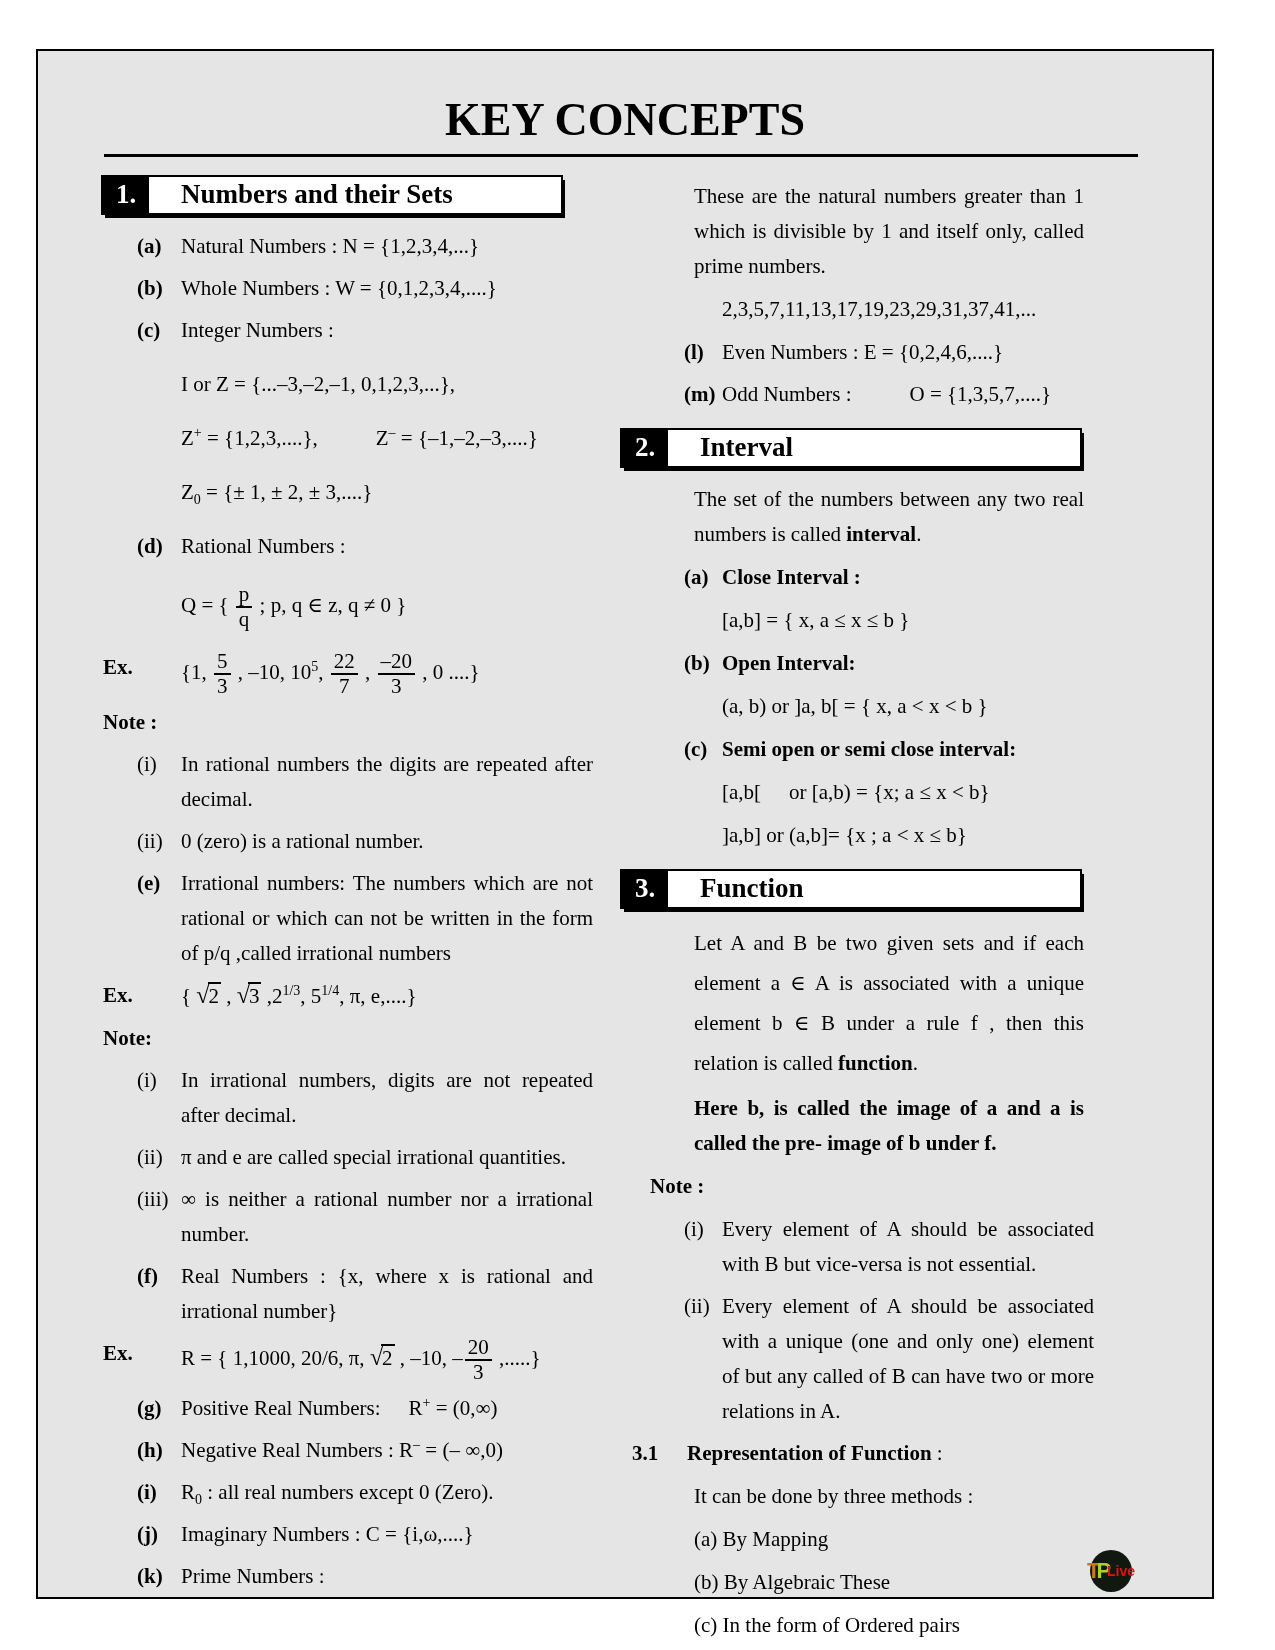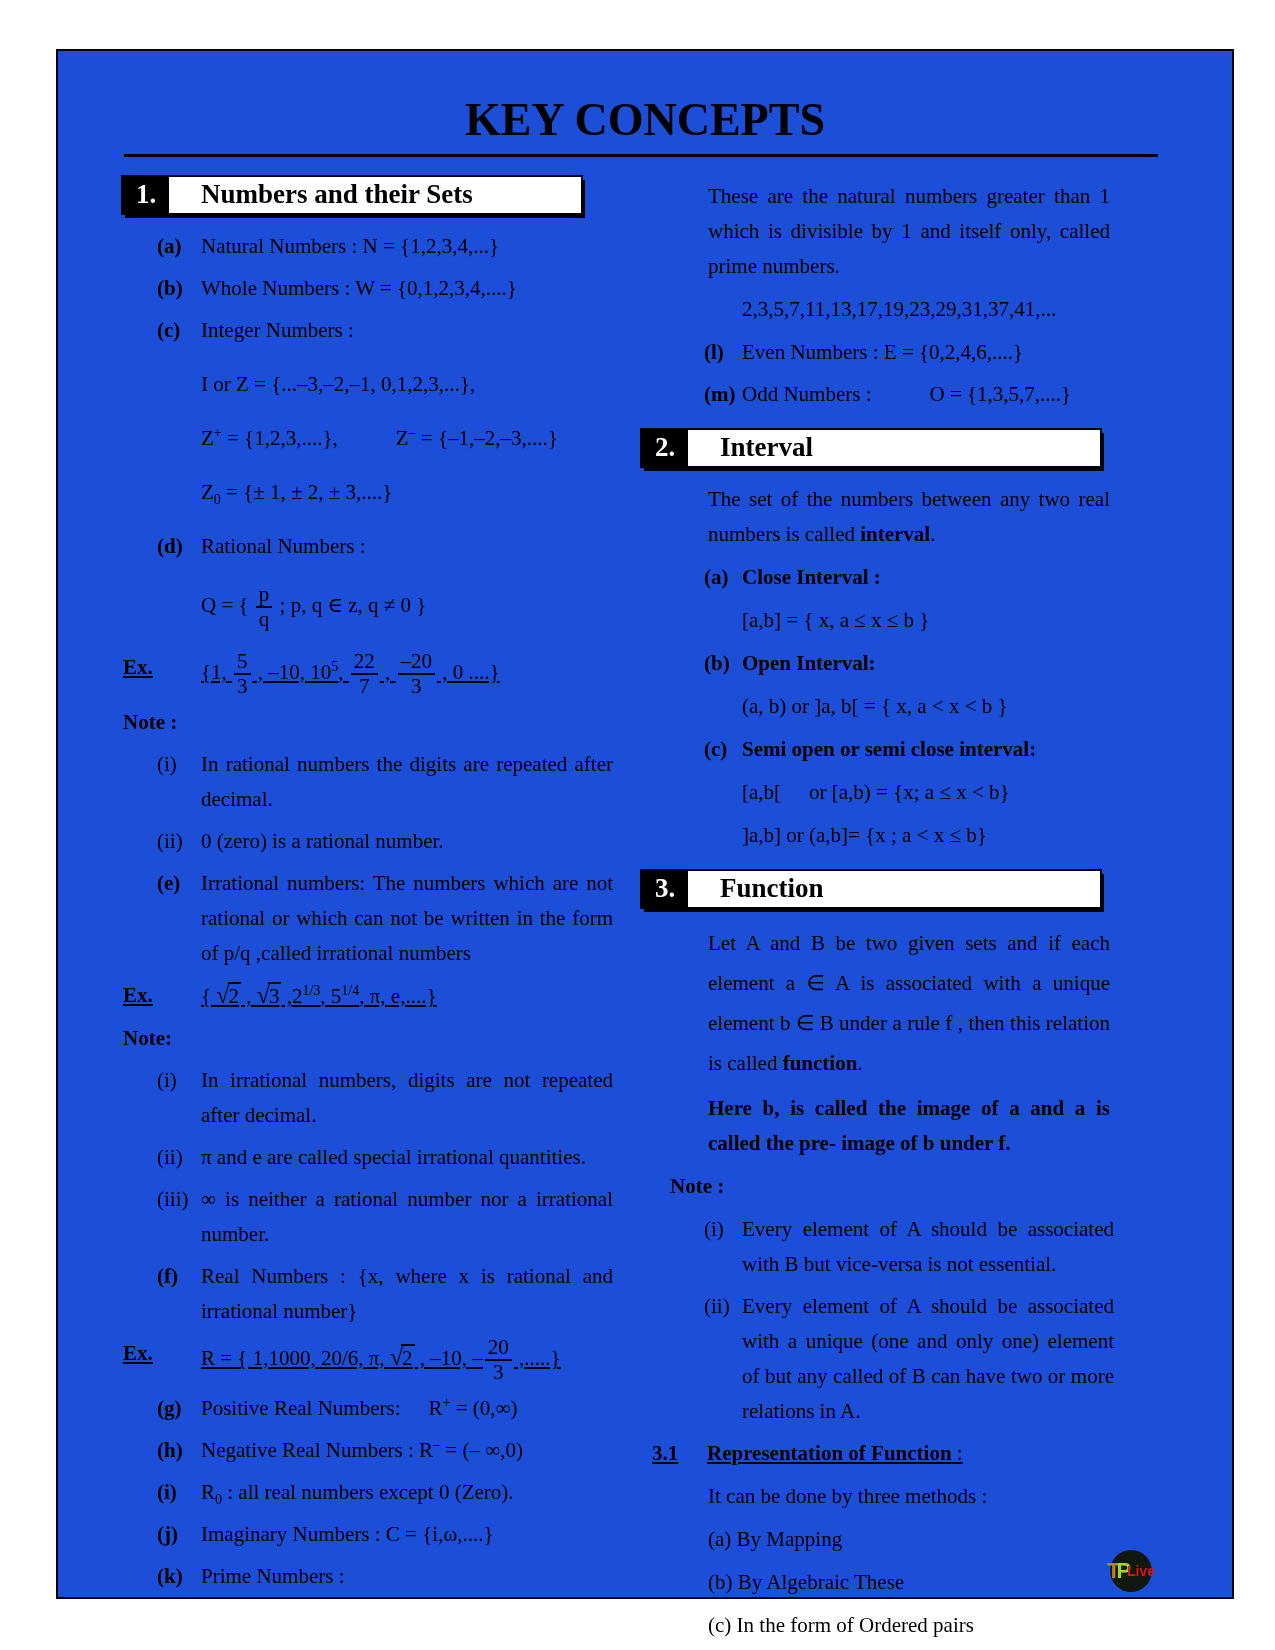--- a/index.html
+++ b/index.html
@@ -1,49 +1,49 @@
 <!DOCTYPE html>
 <html><head>
 <meta charset="utf-8">
 <style>
   html,body{margin:0;padding:0;background:#fff;}
   body{width:1275px;height:1650px;position:relative;overflow:hidden;
        font-family:"Liberation Serif","DejaVu Serif",serif;color:#000;}
-  .page{position:absolute;left:56px;top:49px;width:1178px;height:1550px;
-        border:2px solid #000;box-sizing:border-box;background:#1d4ed8;}
+  .page{position:absolute;left:36px;top:49px;width:1178px;height:1550px;
+        border:2px solid #000;box-sizing:border-box;background:#e5e5e5;}
   .title{margin:44px 0 0;text-align:center;font-size:46px;font-weight:bold;line-height:1.1;}
   .title-rule{height:0;border-top:3px solid #000;margin:8px 74px 0 66px;}
   .columns{display:flex;padding:14px 0 0 63px;gap:27px;align-items:flex-start;}
   .col{font-size:21px;line-height:35px;}
   .col-left{width:492px;flex:none;}
   .col-right{width:474px;flex:none;}
 
   .sec-box{display:flex;align-items:stretch;border:2px solid #000;box-shadow:3px 4px 0 -1px #000;
            height:40px;background:#fff;box-sizing:border-box;width:462px;margin:4px 0 14px;}
   .sec-num{width:46px;flex:none;background:#000;color:#fff;font-weight:bold;font-size:27px;
            display:flex;align-items:center;justify-content:center;}
   .sec-title{font-weight:bold;font-size:27px;padding-left:32px;display:flex;align-items:center;white-space:nowrap;}
 
   .row{display:flex;align-items:flex-start;margin:7px 0;}
   .lbl{flex:none;font-weight:bold;width:44px;}
   .txt{flex:1;text-align:justify;}
   .noj{text-align:left;}
   .bold{font-weight:bold;}
   .l-item{padding-left:36px;}
-  .l-ex{padding-left:2px;text-decoration:underline;}
+  .l-ex{padding-left:2px;}
   .l-ex .lbl{width:78px;}
   .l-note{padding-left:2px;font-weight:bold;}
   .l-sub{padding-left:80px;margin:19px 0;}
 
-  .r-para{padding-left:64px;text-align:justify;margin:8px 4px;font-family:Liberation Serif, serif;}
+  .r-para{padding-left:64px;text-align:justify;margin:8px 10px;}
   .r-item{padding-left:64px;}
   .r-item .lbl{width:38px;}
   .r-sub{padding-left:102px;margin:8px 0;}
   .r-note{padding-left:30px;font-weight:bold;margin:8px 0;}
-  .r-rep{padding-left:12px;text-decoration:underline;}
+  .r-rep{padding-left:12px;}
   .r-rep .lbl{width:55px;}
   .lh40{line-height:40px;}
 
   sup{font-size:14px;line-height:0;vertical-align:super;}
   sub{font-size:14px;line-height:0;vertical-align:sub;}
   .frac{display:inline-block;vertical-align:middle;text-align:center;line-height:1.1;margin:0 2px;}
   .frac .num{display:block;padding:0 3px;}
   .frac .den{display:block;border-top:2px solid #000;padding:0 3px;}
   .sqrt{white-space:nowrap;}
   .sqrt .sym{font-size:24px;}

